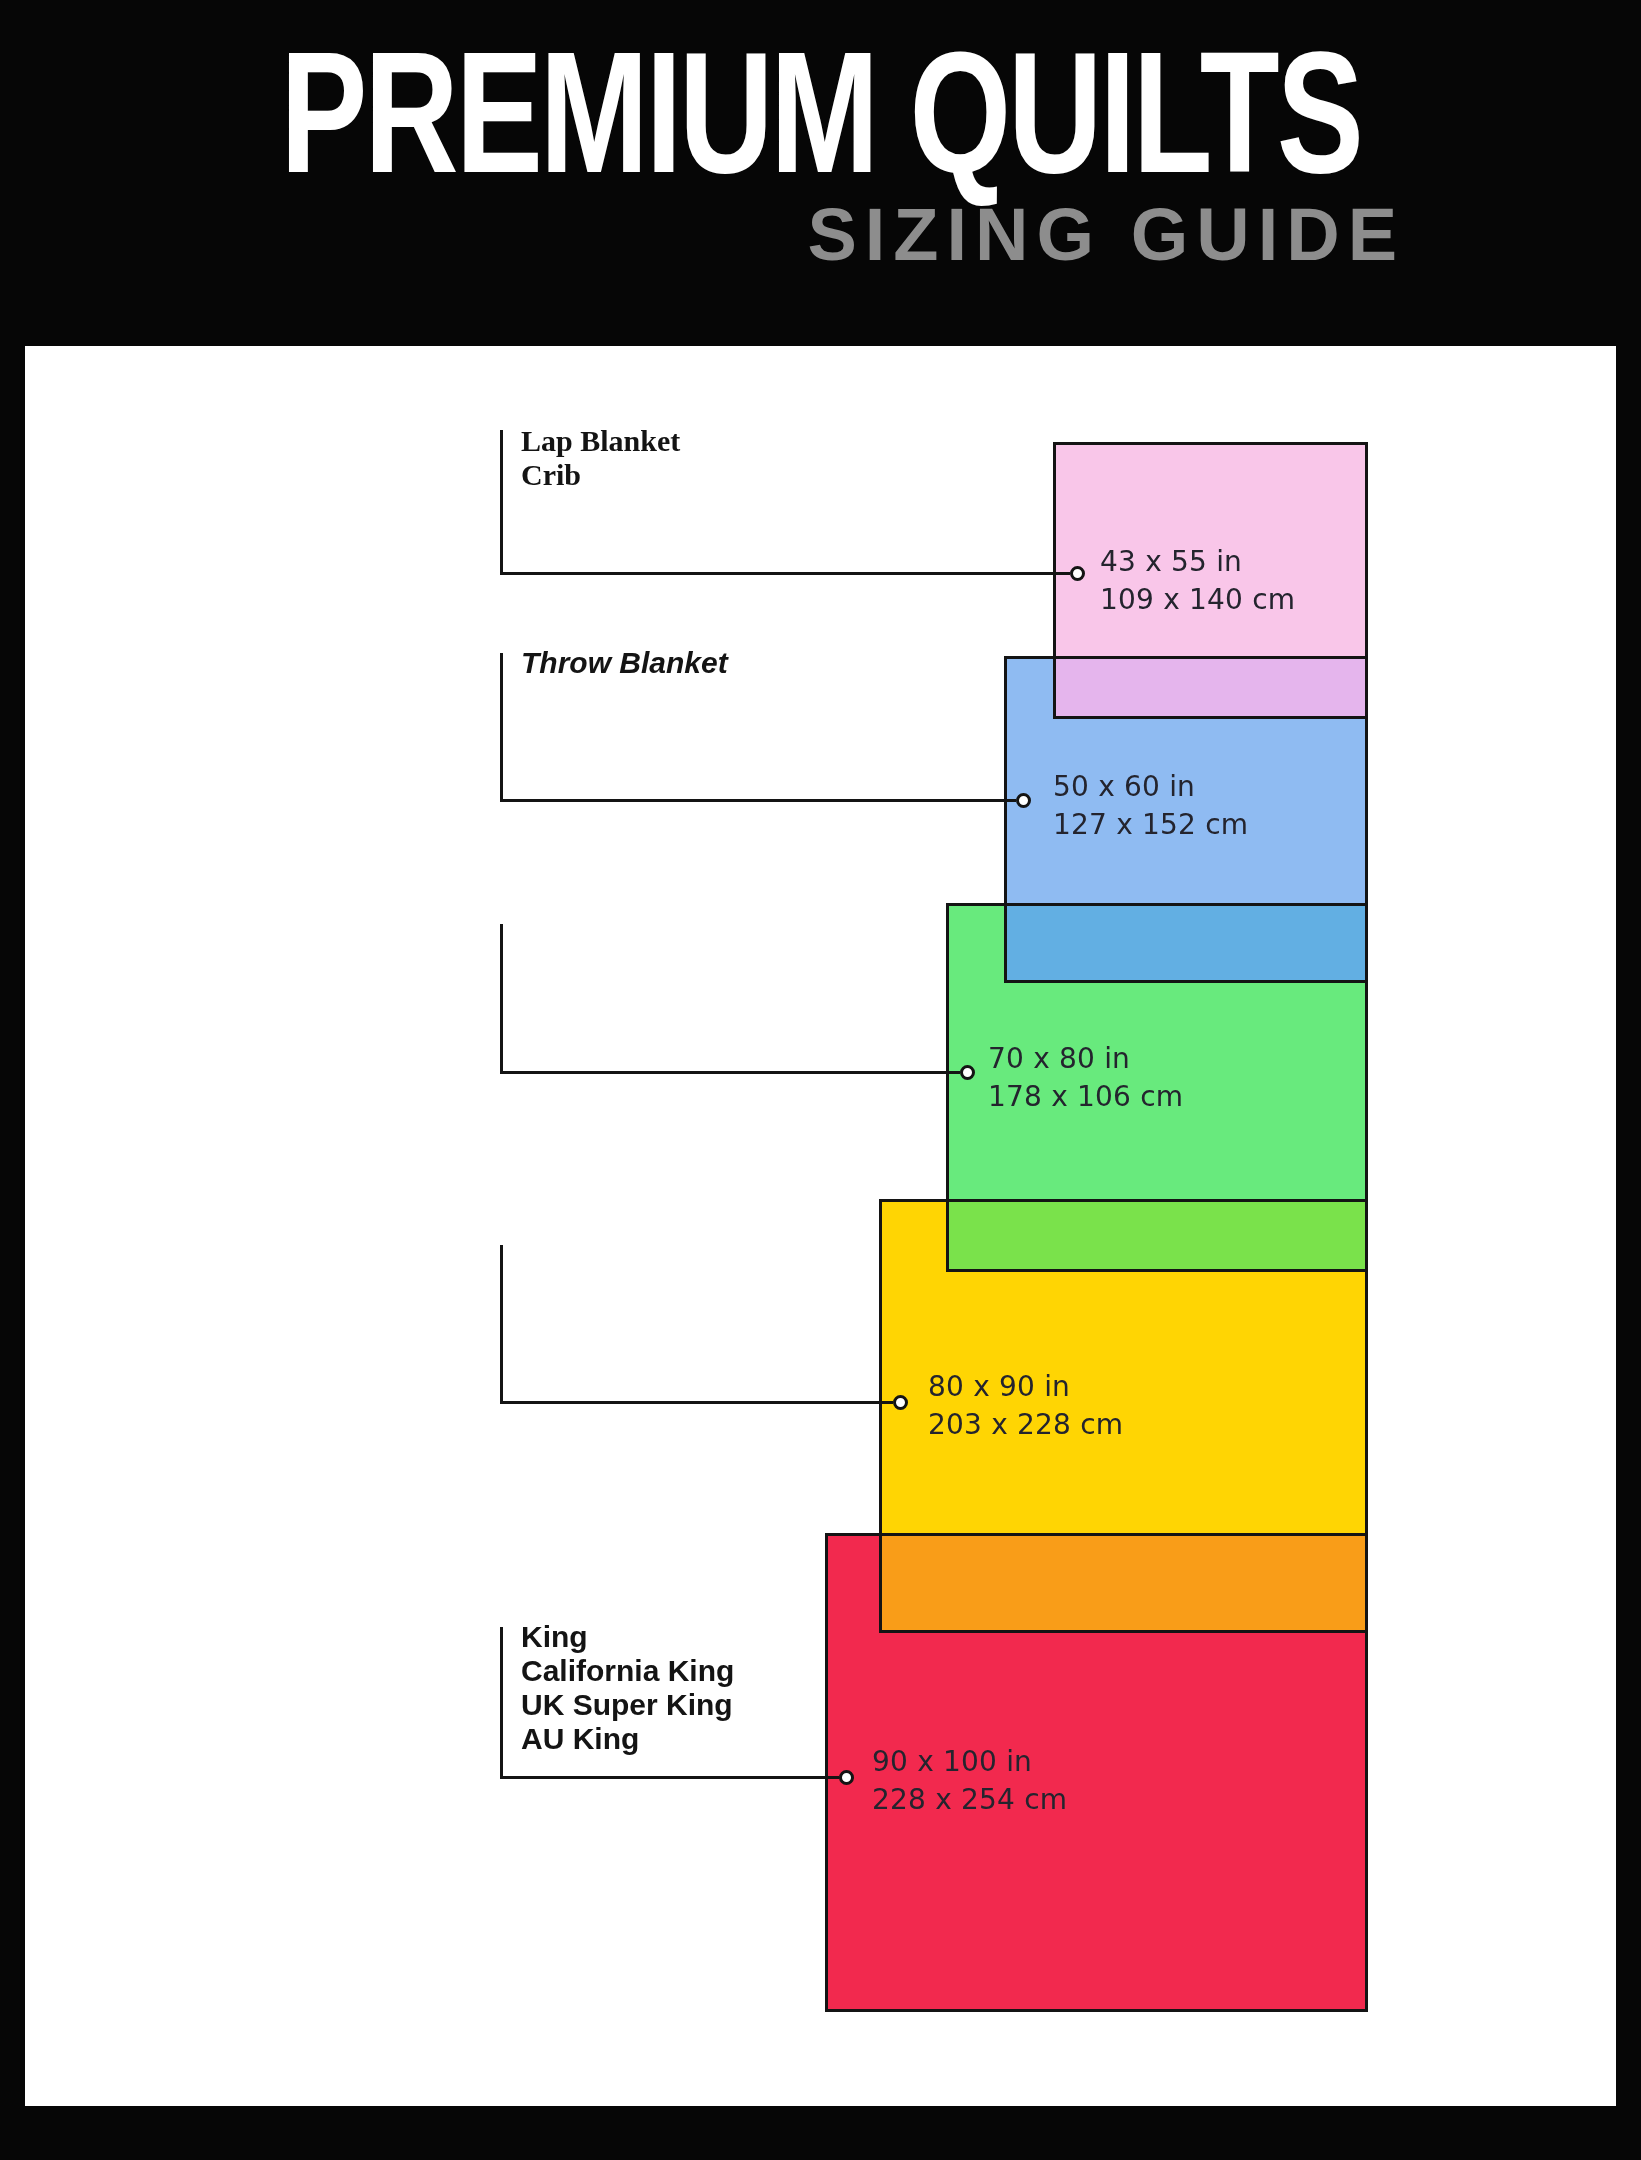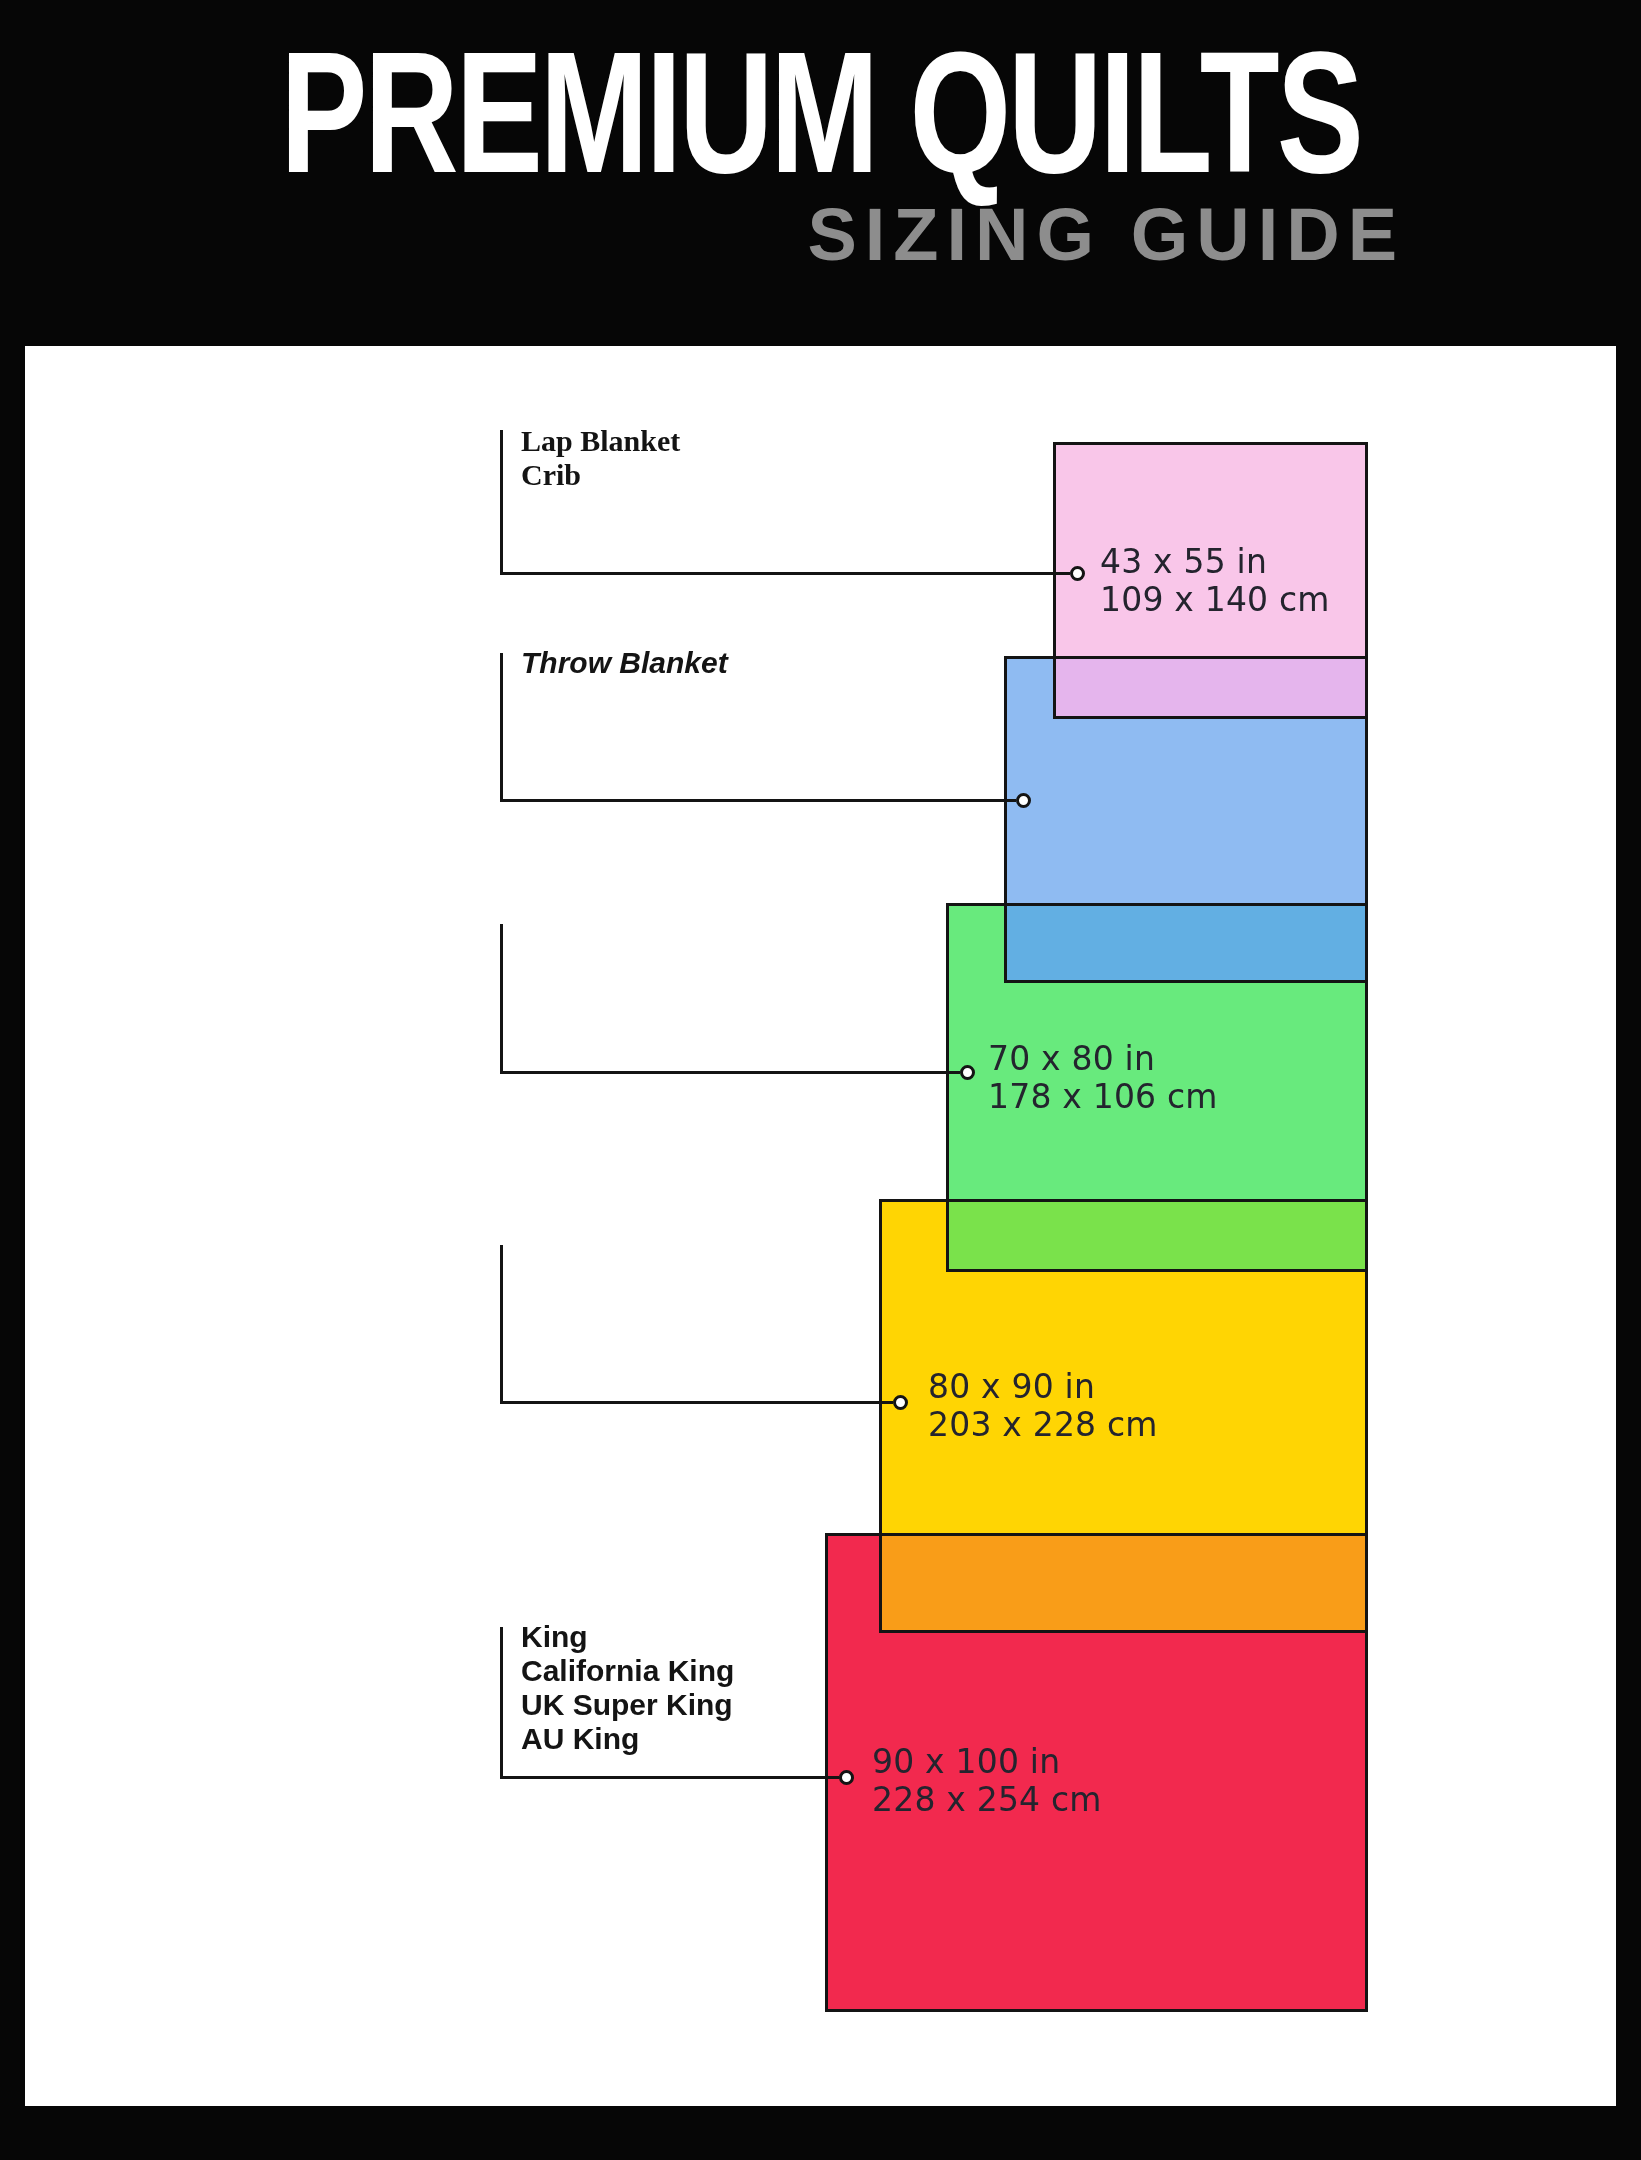--- a/index.html
+++ b/index.html
@@ -52,21 +52,21 @@
   
   .overlay { position: absolute; z-index: 6; box-sizing: border-box; border-top: 3px solid #141414; }
   #ov-1 { left: 1056px; top: 656px;  width: 309px; height: 60px; }
   #ov-2 { left: 1007px; top: 903px;  width: 358px; height: 77px; }
   #ov-3 { left: 949px;  top: 1199px; width: 416px; height: 70px; }
   #ov-4 { left: 882px;  top: 1533px; width: 483px; height: 97px; }
   
   .dims {
     position: absolute; z-index: 7;
     font-family: "DejaVu Sans", sans-serif;
-    font-size: 33px; line-height: 38px;
+    font-size: 28px; line-height: 38px;
     color: #24242e; letter-spacing: 0.2px;
     white-space: nowrap;
   }
   #dims-1 { left: 1100px; top: 543px; }
   #dims-2 { left: 1053px; top: 768px; }
   #dims-3 { left: 988px;  top: 1040px; }
   #dims-4 { left: 928px;  top: 1368px; }
   #dims-5 { left: 872px;  top: 1743px; }
   
   .lbl {
@@ -123,20 +123,24 @@
 
   <div class="overlay" id="ov-1" style="background-color: rgb(229, 181, 237);"></div>
   <div class="overlay" id="ov-2" style="background-color: rgb(98, 175, 227);"></div>
   <div class="overlay" id="ov-3" style="background-color: rgb(122, 226, 75);"></div>
   <div class="overlay" id="ov-4" style="background-color: rgb(249, 157, 24);"></div>
 
   <div class="dims" id="dims-1">
     <div>43 x 55 in</div>
     <div>109 x 140 cm</div>
   </div>
+  <div class="dims" id="dims-2">
+    <div>50 x 60 in</div>
+    <div>127 x 152 cm</div>
+  </div>
   <div class="dims" id="dims-3">
     <div>70 x 80 in</div>
     <div>178 x 106 cm</div>
   </div>
   <div class="dims" id="dims-4">
     <div>80 x 90 in</div>
     <div>203 x 228 cm</div>
   </div>
   <div class="dims" id="dims-5">
     <div>90 x 100 in</div>

